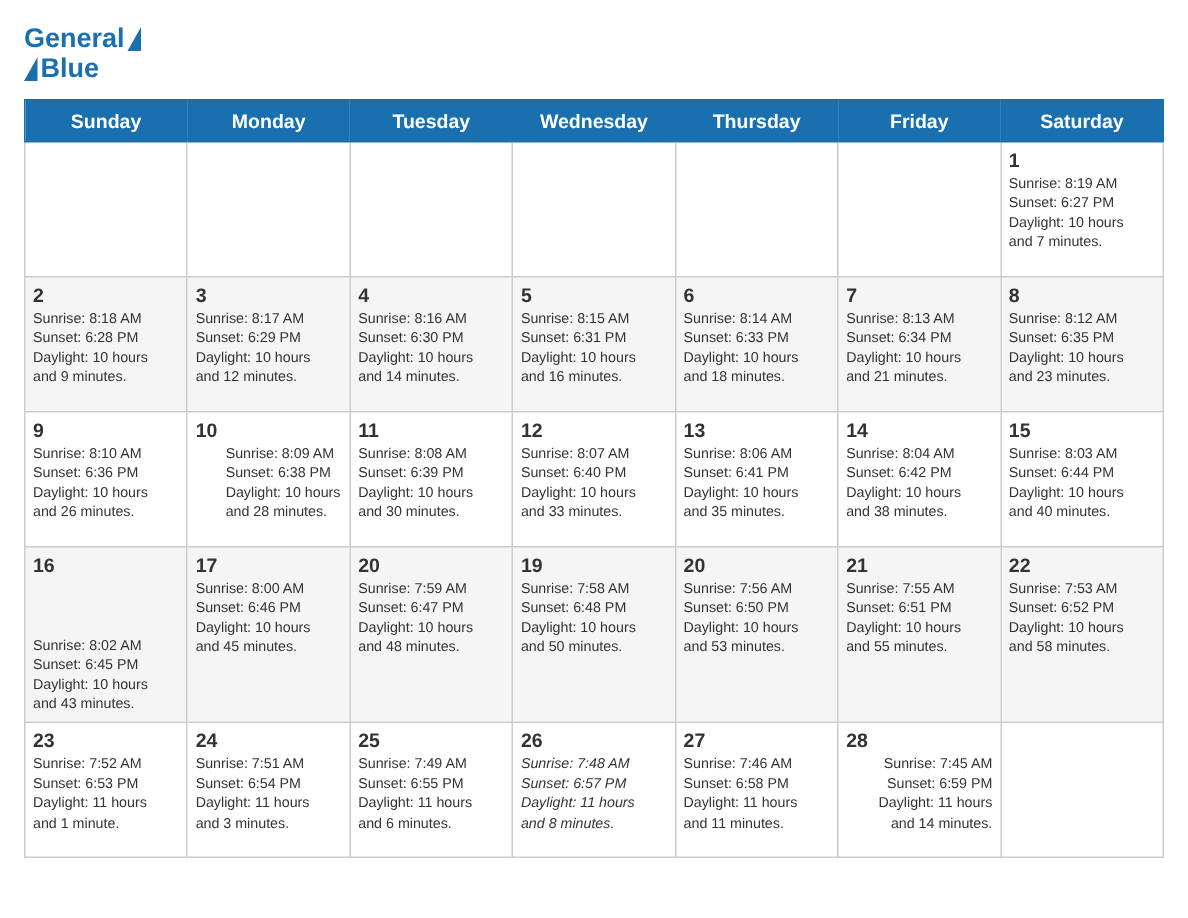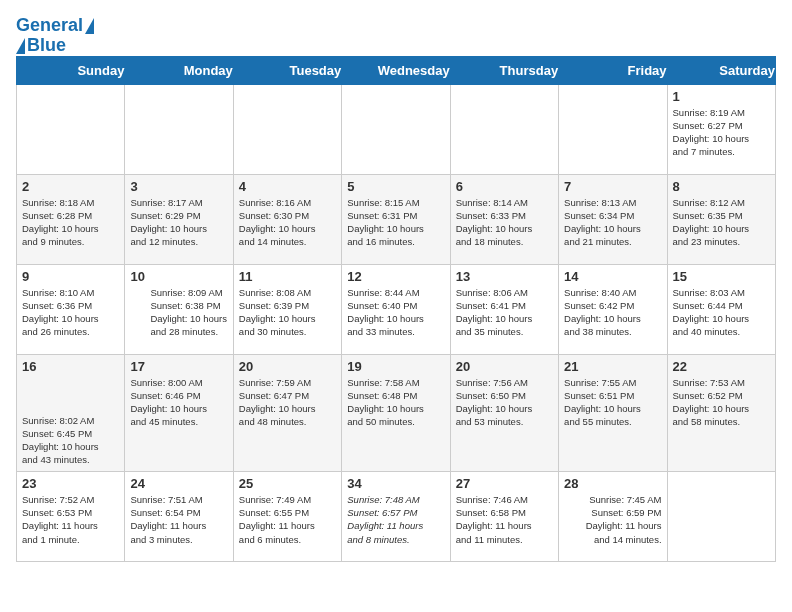--- a/index.html
+++ b/index.html
@@ -7,20 +7,21 @@
       font-family: Arial, sans-serif;
       background: #fff;
       width: 792px;
       min-height: 612px;
       padding: 16px;
     }
     .header {
       display: flex;
       justify-content: space-between;
       align-items: flex-start;
+      margin-bottom: 10px;
     }
     .logo {
       display: flex;
       flex-direction: column;
       align-items: flex-start;
     }
     .logo-text {
       font-size: 18px;
       font-weight: bold;
       color: #333;
@@ -44,21 +45,21 @@
       width: 100%;
       border-collapse: collapse;
       border: 1px solid #ccc;
     }
     .calendar th {
       background-color: #1a6faf;
       color: #fff;
       font-size: 13px;
       font-weight: bold;
       padding: 6px 0;
-      text-align: right;
+      text-align: center;
       border: 1px solid #1a6faf;
     }
     .calendar td {
       vertical-align: top;
       border: 1px solid #ccc;
       padding: 4px 5px;
       width: 108px;
       height: 90px;
       font-size: 10px;
       color: #333;
@@ -197,35 +198,35 @@
         </td>
         <td>
           <span class="day-number">11</span>
           <div class="day-info" style="white-space: pre-line;">Sunrise: 8:08 AM
 Sunset: 6:39 PM
 Daylight: 10 hours
 and 30 minutes.</div>
         </td>
         <td>
           <span class="day-number">12</span>
-          <div class="day-info" style="white-space: pre-line;">Sunrise: 8:44 AM
+          <div class="day-info" style="white-space: pre-line;">Sunrise: 8:07 AM
 Sunset: 6:40 PM
 Daylight: 10 hours
 and 33 minutes.</div>
         </td>
         <td>
           <span class="day-number">13</span>
           <div class="day-info" style="white-space: pre-line;">Sunrise: 8:06 AM
 Sunset: 6:41 PM
 Daylight: 10 hours
 and 35 minutes.</div>
         </td>
         <td>
           <span class="day-number">14</span>
-          <div class="day-info" style="white-space: pre-line;">Sunrise: 8:40 AM
+          <div class="day-info" style="white-space: pre-line;">Sunrise: 8:04 AM
 Sunset: 6:42 PM
 Daylight: 10 hours
 and 38 minutes.</div>
         </td>
         <td>
           <span class="day-number">15</span>
           <div class="day-info" style="white-space: pre-line;">Sunrise: 8:03 AM
 Sunset: 6:44 PM
 Daylight: 10 hours
 and 40 minutes.</div>
@@ -298,21 +299,21 @@
 and 3 minutes.</div>
         </td>
         <td>
           <span class="day-number">25</span>
           <div class="day-info" style="white-space: pre-line;">Sunrise: 7:49 AM
 Sunset: 6:55 PM
 Daylight: 11 hours
 and 6 minutes.</div>
         </td>
         <td>
-          <span class="day-number">34</span>
+          <span class="day-number">26</span>
           <div class="day-info" style="white-space: pre-line; font-style: italic;">Sunrise: 7:48 AM
 Sunset: 6:57 PM
 Daylight: 11 hours
 and 8 minutes.</div>
         </td>
         <td>
           <span class="day-number">27</span>
           <div class="day-info" style="white-space: pre-line;">Sunrise: 7:46 AM
 Sunset: 6:58 PM
 Daylight: 11 hours

